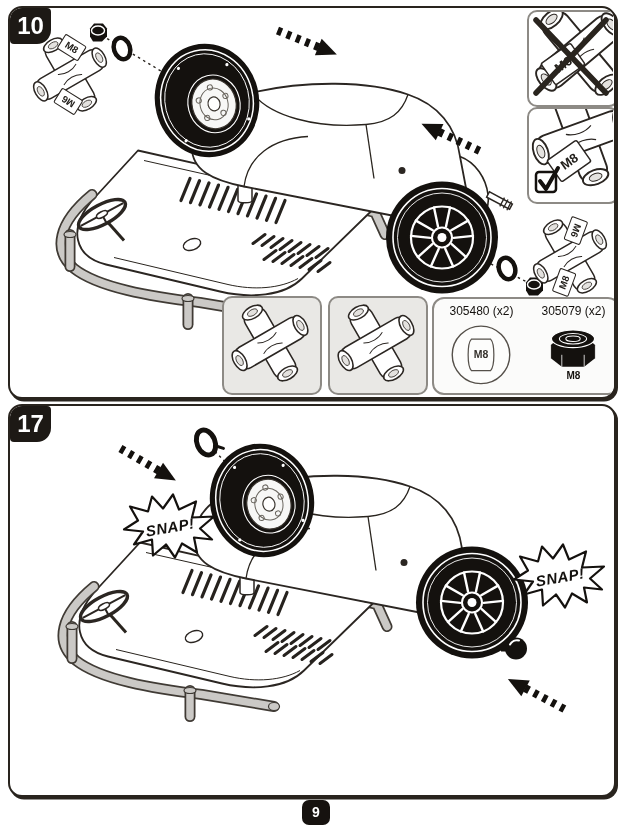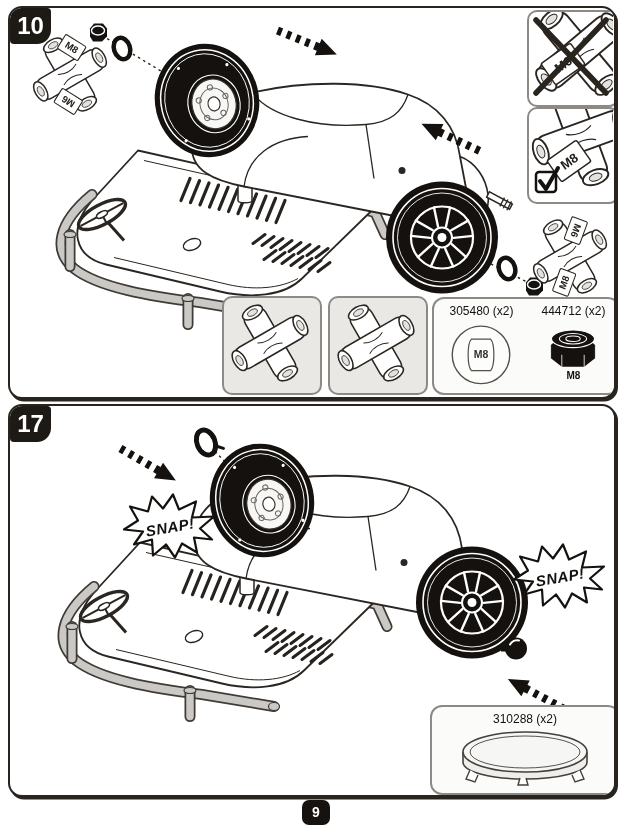--- a/index.html
+++ b/index.html
@@ -313,21 +313,21 @@
           <span>(x2)</span>
         </div>
         <svg width="70" height="68" viewBox="0 0 80 78">
           <circle cx="40" cy="40" r="33" fill="#fdfdfc" stroke="#55504a" stroke-width="1.6"></circle>
           <path d="M29,22 C24,27 24,53 29,58 L51,58 C56,53 56,27 51,22 Z" fill="none" stroke="#55504a" stroke-width="1.4"></path>
           <text x="40" y="44" text-anchor="middle" class="glyph-text">M8</text>
         </svg>
       </div>
       <div class="part">
         <div class="part-label">
-          <span>444712</span>
+          <span>305079</span>
           <span>(x2)</span>
         </div>
         <svg width="64" height="52" viewBox="0 0 80 62">
           <path d="M12,30 L26,18 L54,18 L68,30 L68,46 L54,57 L26,57 L12,46 Z" fill="#14110e"></path>
           <path d="M12,30 L12,46 M68,30 L68,46 M26,57 L26,42 M54,57 L54,42" stroke="#fff" stroke-width="1" fill="none"></path>
           <ellipse cx="40" cy="22" rx="27" ry="11" fill="#14110e" stroke="#fff" stroke-width="1.5"></ellipse>
           <ellipse cx="40" cy="22" rx="17" ry="6.5" fill="none" stroke="#fff" stroke-width="1.3"></ellipse>
           <ellipse cx="40" cy="22" rx="9" ry="3.5" fill="#14110e" stroke="#fff" stroke-width="1.3"></ellipse>
         </svg>
         <div class="part-sub">M8</div>
@@ -372,36 +372,18 @@
       <g transform="translate(160,118)">
         <use href="#snap-burst-shape"></use>
         <text class="snap-text" text-anchor="middle" transform="rotate(-10)" y="6">SNAP!</text>
       </g>
       <g transform="translate(550,168)">
         <use href="#snap-burst-shape"></use>
         <text class="snap-text" text-anchor="middle" transform="rotate(-10)" y="6">SNAP!</text>
       </g>
     </svg>
 
-    <div class="parts-box" id="parts-box-11">
-      <div class="part">
-        <div class="part-label">
-          <span>310288</span>
-          <span>(x2)</span>
-        </div>
-        <svg width="150" height="58" viewBox="0 0 150 58">
-          <path d="M13,24 L13,34 C13,44 41,51 75,51 C109,51 137,44 137,34 L137,24" fill="#efeeec" stroke="#44403a" stroke-width="1.6"></path>
-          <g fill="#fff" stroke="#44403a" stroke-width="1.4">
-            <path d="M20,42 l-4,9 l9,3 l3,-7"></path>
-            <path d="M130,42 l4,9 l-9,3 l-3,-7"></path>
-            <path d="M70,50 l-2,7 l10,0 l-2,-7"></path>
-          </g>
-          <ellipse cx="75" cy="24" rx="62" ry="20" fill="#f6f6f4" stroke="#44403a" stroke-width="1.6"></ellipse>
-          <ellipse cx="75" cy="24" rx="55" ry="16" fill="none" stroke="#44403a" stroke-width="0.9"></ellipse>
-        </svg>
-      </div>
-    </div>
   </section>
 
   <div class="page-num">
     <span>9</span>
   </div>
 </div>
 
 </body></html>

